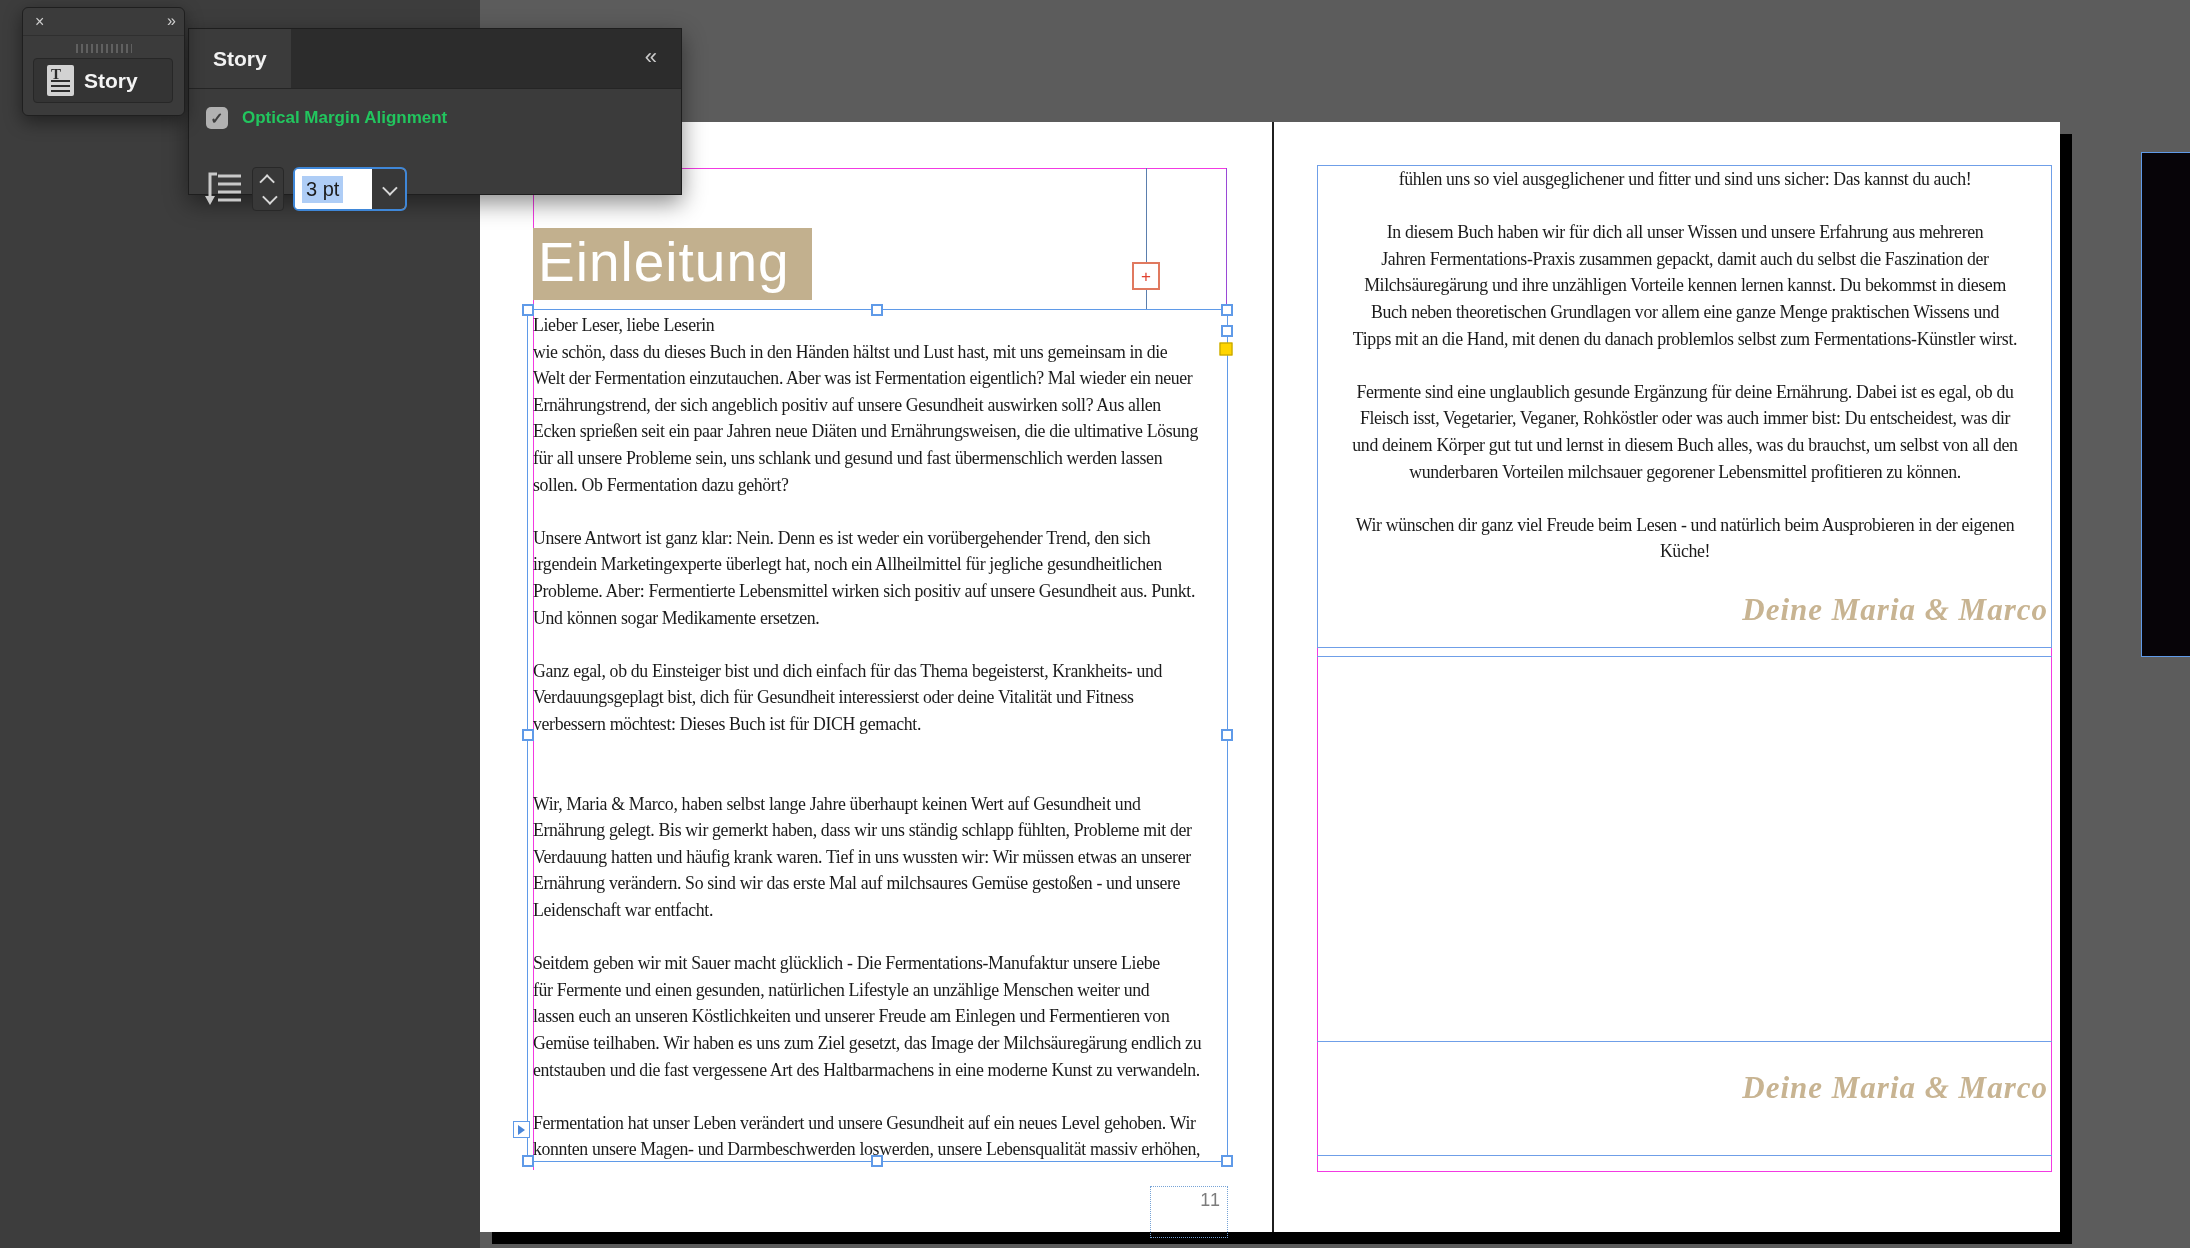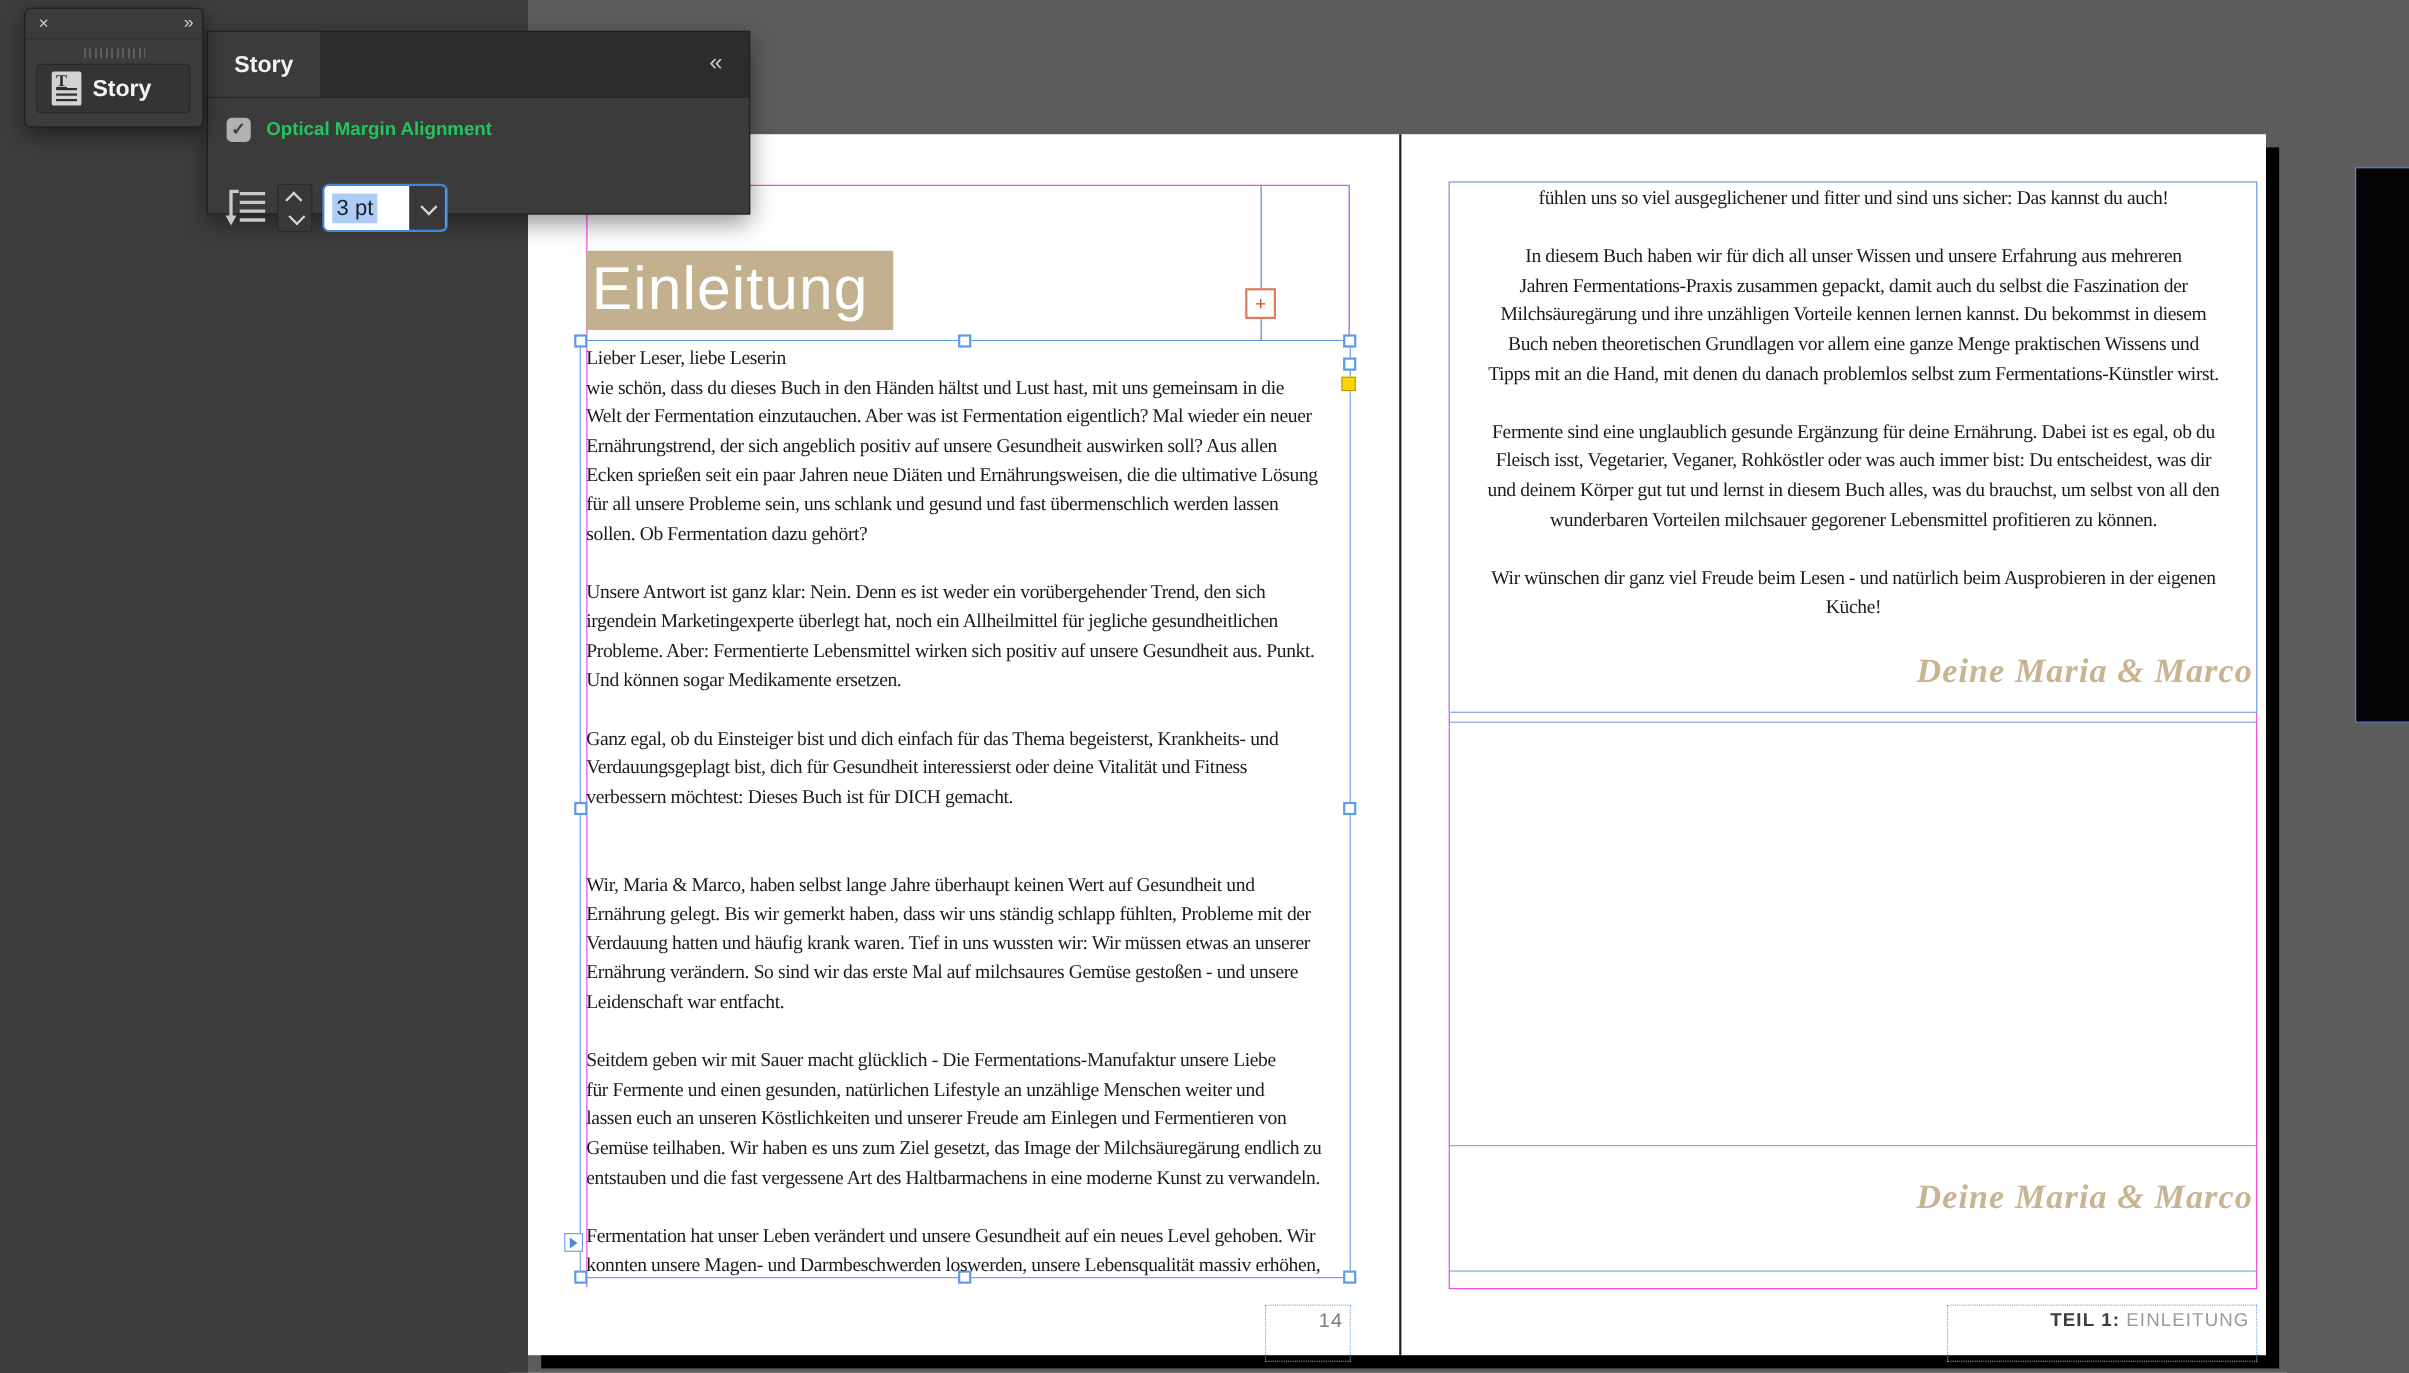--- a/index.html
+++ b/index.html
@@ -192,24 +192,21 @@
 Fleisch isst, Vegetarier, Veganer, Rohköstler oder was auch immer bist: Du entscheidest, was dir
 und deinem Körper gut tut und lernst in diesem Buch alles, was du brauchst, um selbst von all den
 wunderbaren Vorteilen milchsauer gegorener Lebensmittel profitieren zu können.
 
 Wir wünschen dir ganz viel Freude beim Lesen - und natürlich beim Ausprobieren in der eigenen
 Küche!</div>
 
   <div id="signature-1" class="signature">Deine Maria &amp; Marco</div>
   <div id="signature-2" class="signature">Deine Maria &amp; Marco</div>
 
-  <div id="footer-16" class="footer-frame">14</div>
-  <div id="footer-teil" class="footer-frame">
-    <span class="p1">TEIL 1:</span><span class="p2"> EINLEITUNG</span>
-  </div>
+  <div id="footer-16" class="footer-frame">11</div>
 </div>
 
 <div id="pasteboard-image" class="abs"></div>
 
 <div id="mini-panel" class="abs">
   <div class="hdr">
     <span id="mini-close" class="glyph-btn">×</span>
     <span id="mini-expand" class="glyph-btn">»</span>
   </div>
   <div id="mini-grip"></div>

